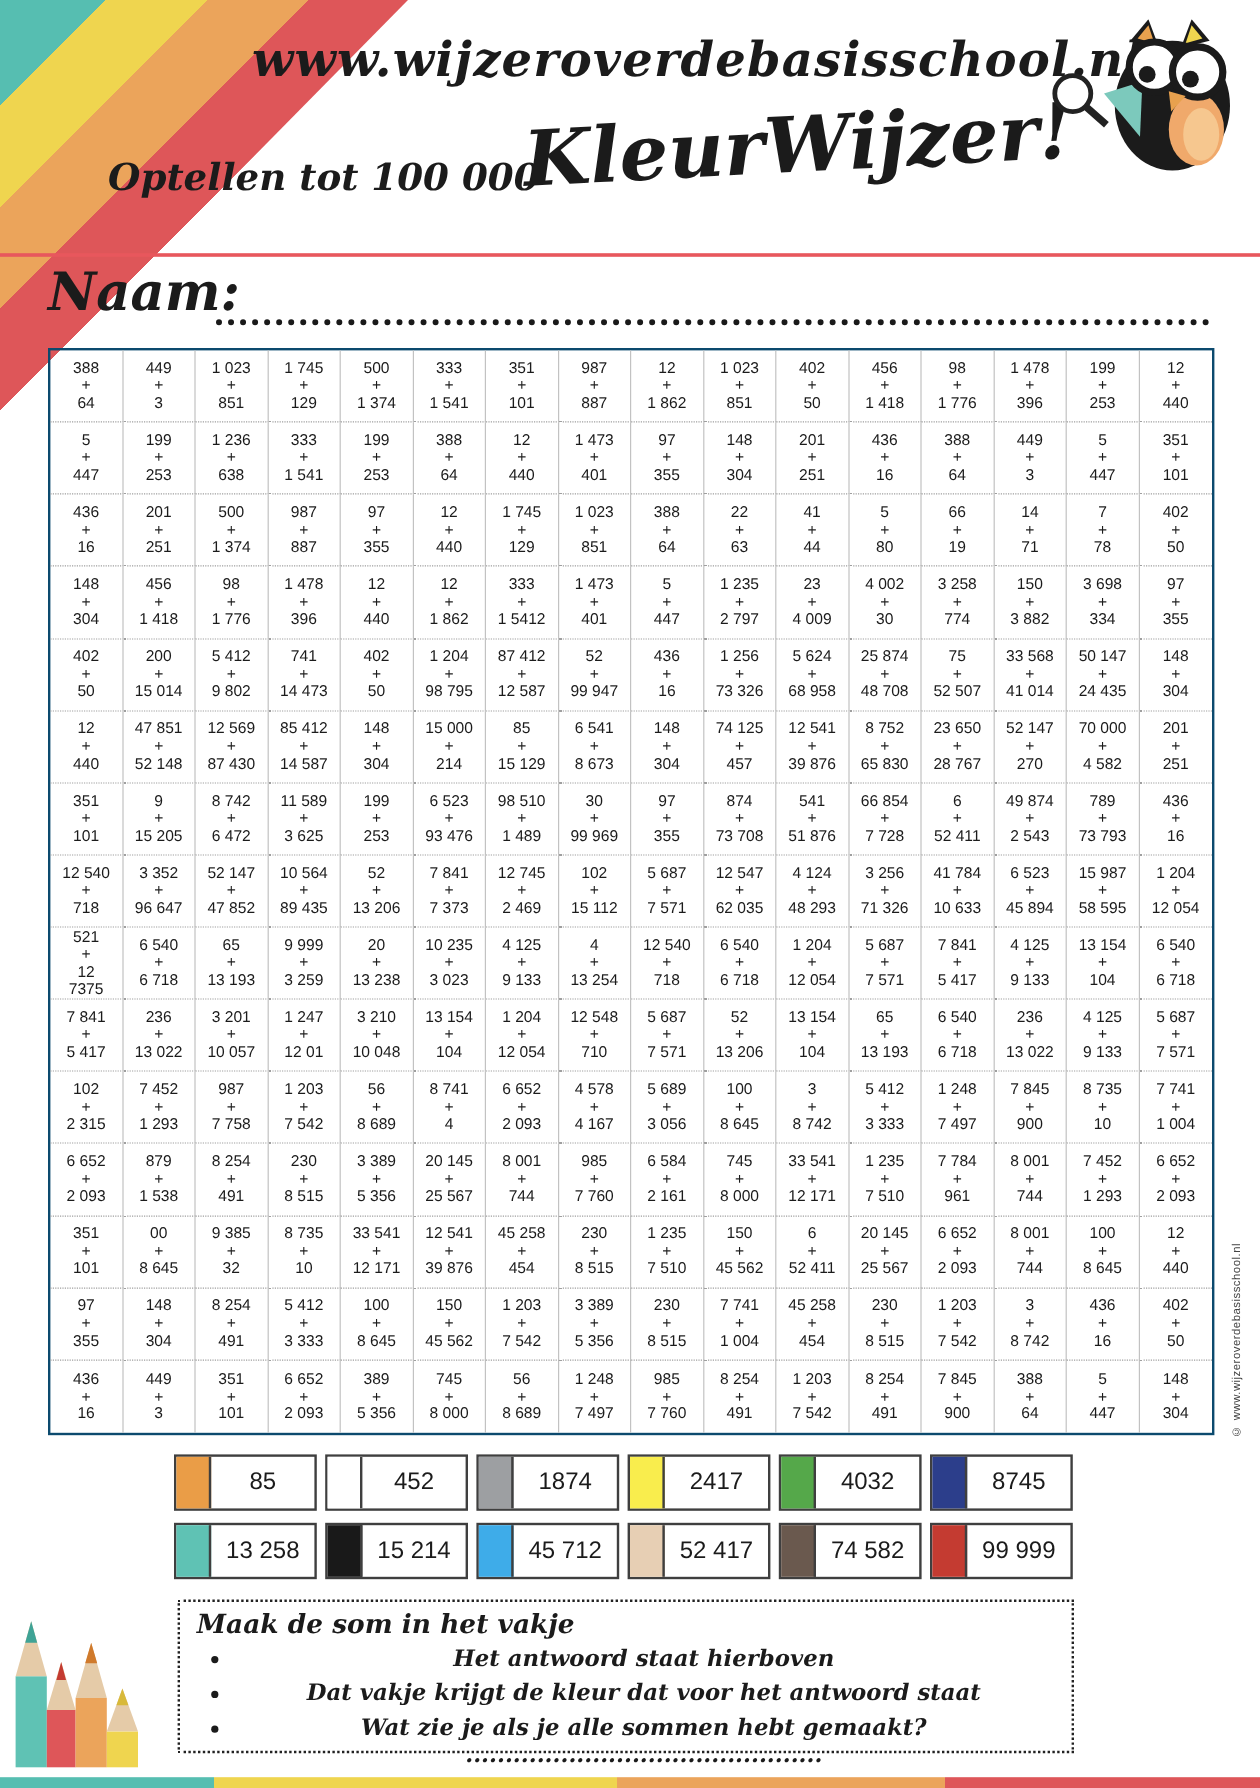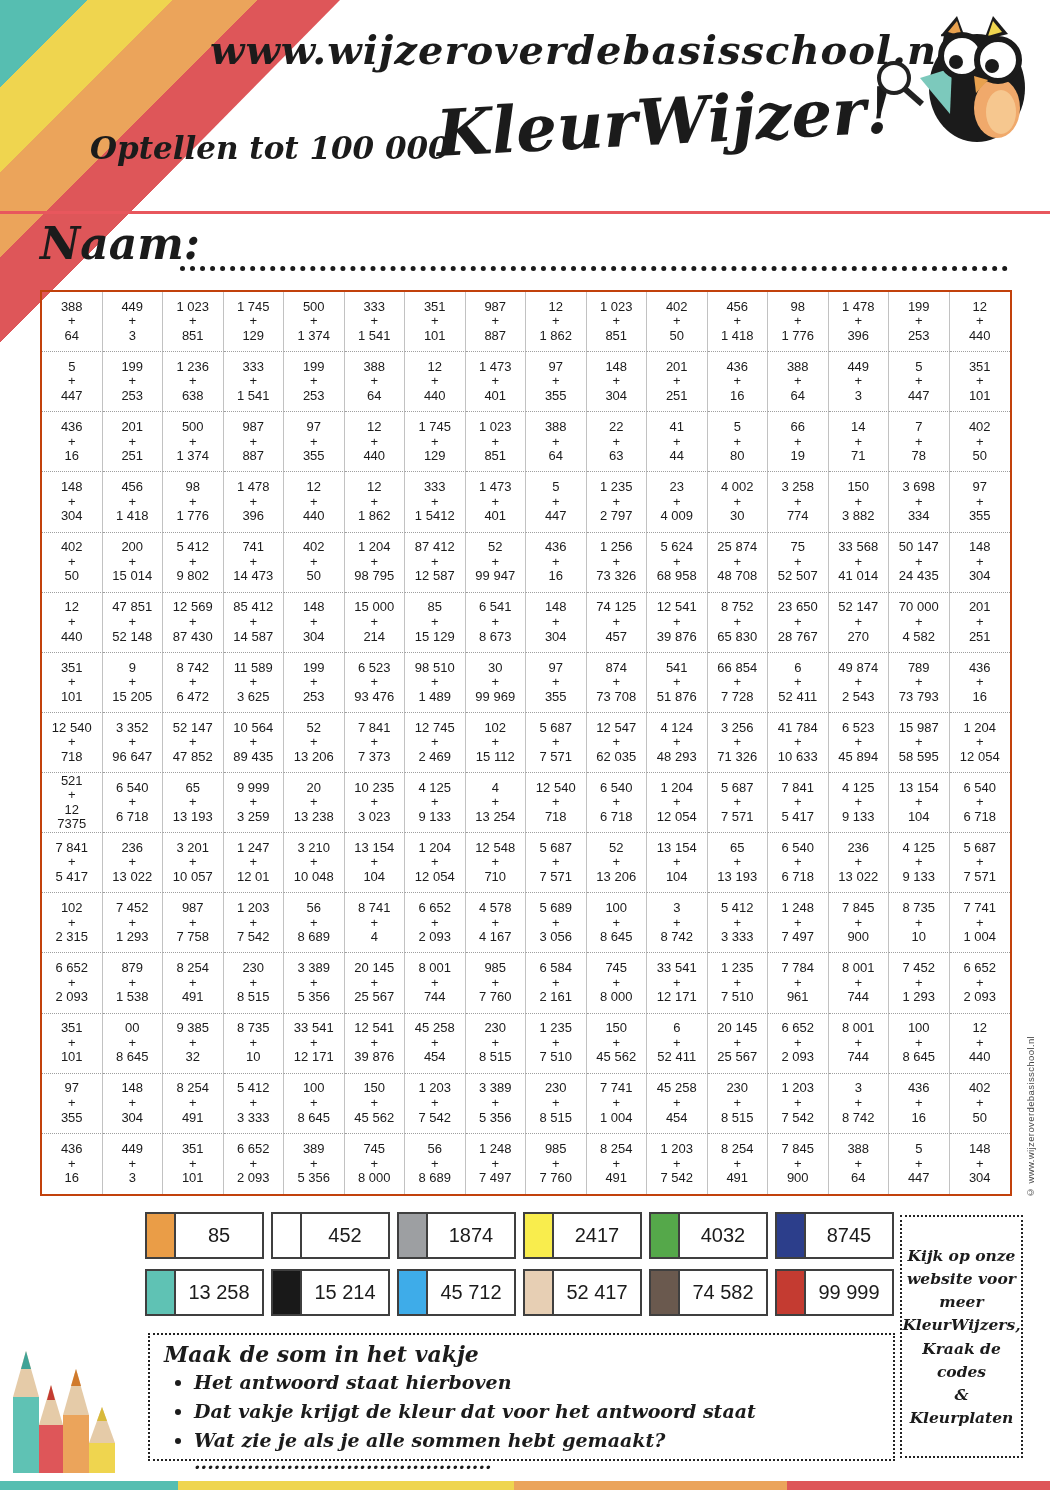--- a/index.html
+++ b/index.html
@@ -16,21 +16,21 @@
   .url{position:absolute;top:26px;left:210px;width:680px;text-align:center;font-size:40px;letter-spacing:1px;}
   .subtitle{position:absolute;top:130px;left:90px;font-size:31px;}
   .title{position:absolute;top:84px;left:425px;width:480px;text-align:center;font-size:64px;transform:rotate(-3deg);}
   .owl{position:absolute;top:16px;right:8px;}
 
   .naam-label{position:absolute;top:218px;left:40px;font-size:44px;}
   .naam-line{position:absolute;left:180px;right:42px;top:238px;height:28px;border-bottom:5px dotted #1a1a1a;}
 
   
   .grid{position:absolute;top:290px;left:40px;width:972px;height:906px;box-sizing:border-box;
-        border:2px solid #c2410c;display:grid;grid-template-columns:repeat(16,1fr);grid-template-rows:repeat(15,1fr);}
+        border:2px solid #0c4a6e;display:grid;grid-template-columns:repeat(16,1fr);grid-template-rows:repeat(15,1fr);}
   .cell{display:flex;flex-direction:column;align-items:center;justify-content:center;
         border-right:1px solid #c2c2c2;border-bottom:1px dotted #9f9f9f;
         font-size:13px;line-height:1.12;text-align:center;overflow:hidden;}
   .cell:nth-child(16n){border-right:none;}
   .cell:nth-child(n+225){border-bottom:none;}
   .cell .b{white-space:pre-line;}
 
   .copyright{position:absolute;right:14px;top:996px;height:202px;writing-mode:vertical-rl;
              transform:rotate(180deg);font-size:9.5px;color:#444;letter-spacing:.4px;}
 
@@ -38,21 +38,21 @@
   .legend{position:absolute;top:1212px;left:145px;width:752px;display:flex;flex-direction:column;gap:10px;}
   .legend-row{display:flex;gap:7px;}
   .litem{width:119px;height:47px;box-sizing:border-box;border:2px solid #3f3f3f;background:#fff;display:flex;}
   .swatch{width:29px;height:100%;border-right:2px solid #3f3f3f;box-sizing:border-box;}
   .lnum{flex:1;display:flex;align-items:center;justify-content:center;font-size:20px;}
 
   
   .instructions{position:absolute;top:1333px;left:148px;width:747px;height:128px;box-sizing:border-box;
                 border:2px dotted #222;padding:6px 14px;}
   .instr-heading{font-size:22px;}
-  .instructions ul{margin:4px 0 0 0;padding-left:30px;list-style:disc;}
+  .instructions ul{margin:4px 0 0 0;padding-left:30px;list-style:disc;text-align:center;}
   .instructions li{font-size:19px;margin-bottom:7px;}
 
   
   .sidebox{position:absolute;top:1215px;left:900px;width:123px;height:243px;box-sizing:border-box;
            border:2px dotted #222;display:flex;align-items:center;justify-content:center;
            text-align:center;white-space:pre-line;font-size:15.5px;line-height:1.5;}
 
   .pencils{position:absolute;left:5px;top:1345px;}
   .bottombar{position:absolute;left:0;right:0;top:1481px;height:9px;
     background:linear-gradient(90deg,#56beb1 0 17%,#efd54f 17% 49%,#eba45b 49% 75%,#de5659 75% 100%);}
@@ -1353,26 +1353,20 @@
 
   <div class="instructions">
     <div class="instr-heading script">Maak de som in het vakje</div>
     <ul id="bullets">
         <li class="script">Het antwoord staat hierboven</li>
         <li class="script">Dat vakje krijgt de kleur dat voor het antwoord staat</li>
         <li class="script">Wat zie je als je alle sommen hebt gemaakt? .............................................</li>
       </ul>
   </div>
 
-  <div class="sidebox script">Kijk op onze
-website voor
-meer
-KleurWijzers,
-Kraak de codes
-&amp; Kleurplaten</div>
 
   <svg class="pencils" width="120" height="128" viewBox="0 0 120 128">
     <g>
       <polygon points="8,52 34,52 21,6" fill="#e5cba8"></polygon>
       <polygon points="16,24 26,24 21,6" fill="#3fa396"></polygon>
       <rect x="8" y="52" width="26" height="76" fill="#5fc2b4"></rect>
     </g>
     <g>
       <polygon points="34,80 58,80 46,40" fill="#e5cba8"></polygon>
       <polygon points="42,55 50,55 46,40" fill="#c43b31"></polygon>

